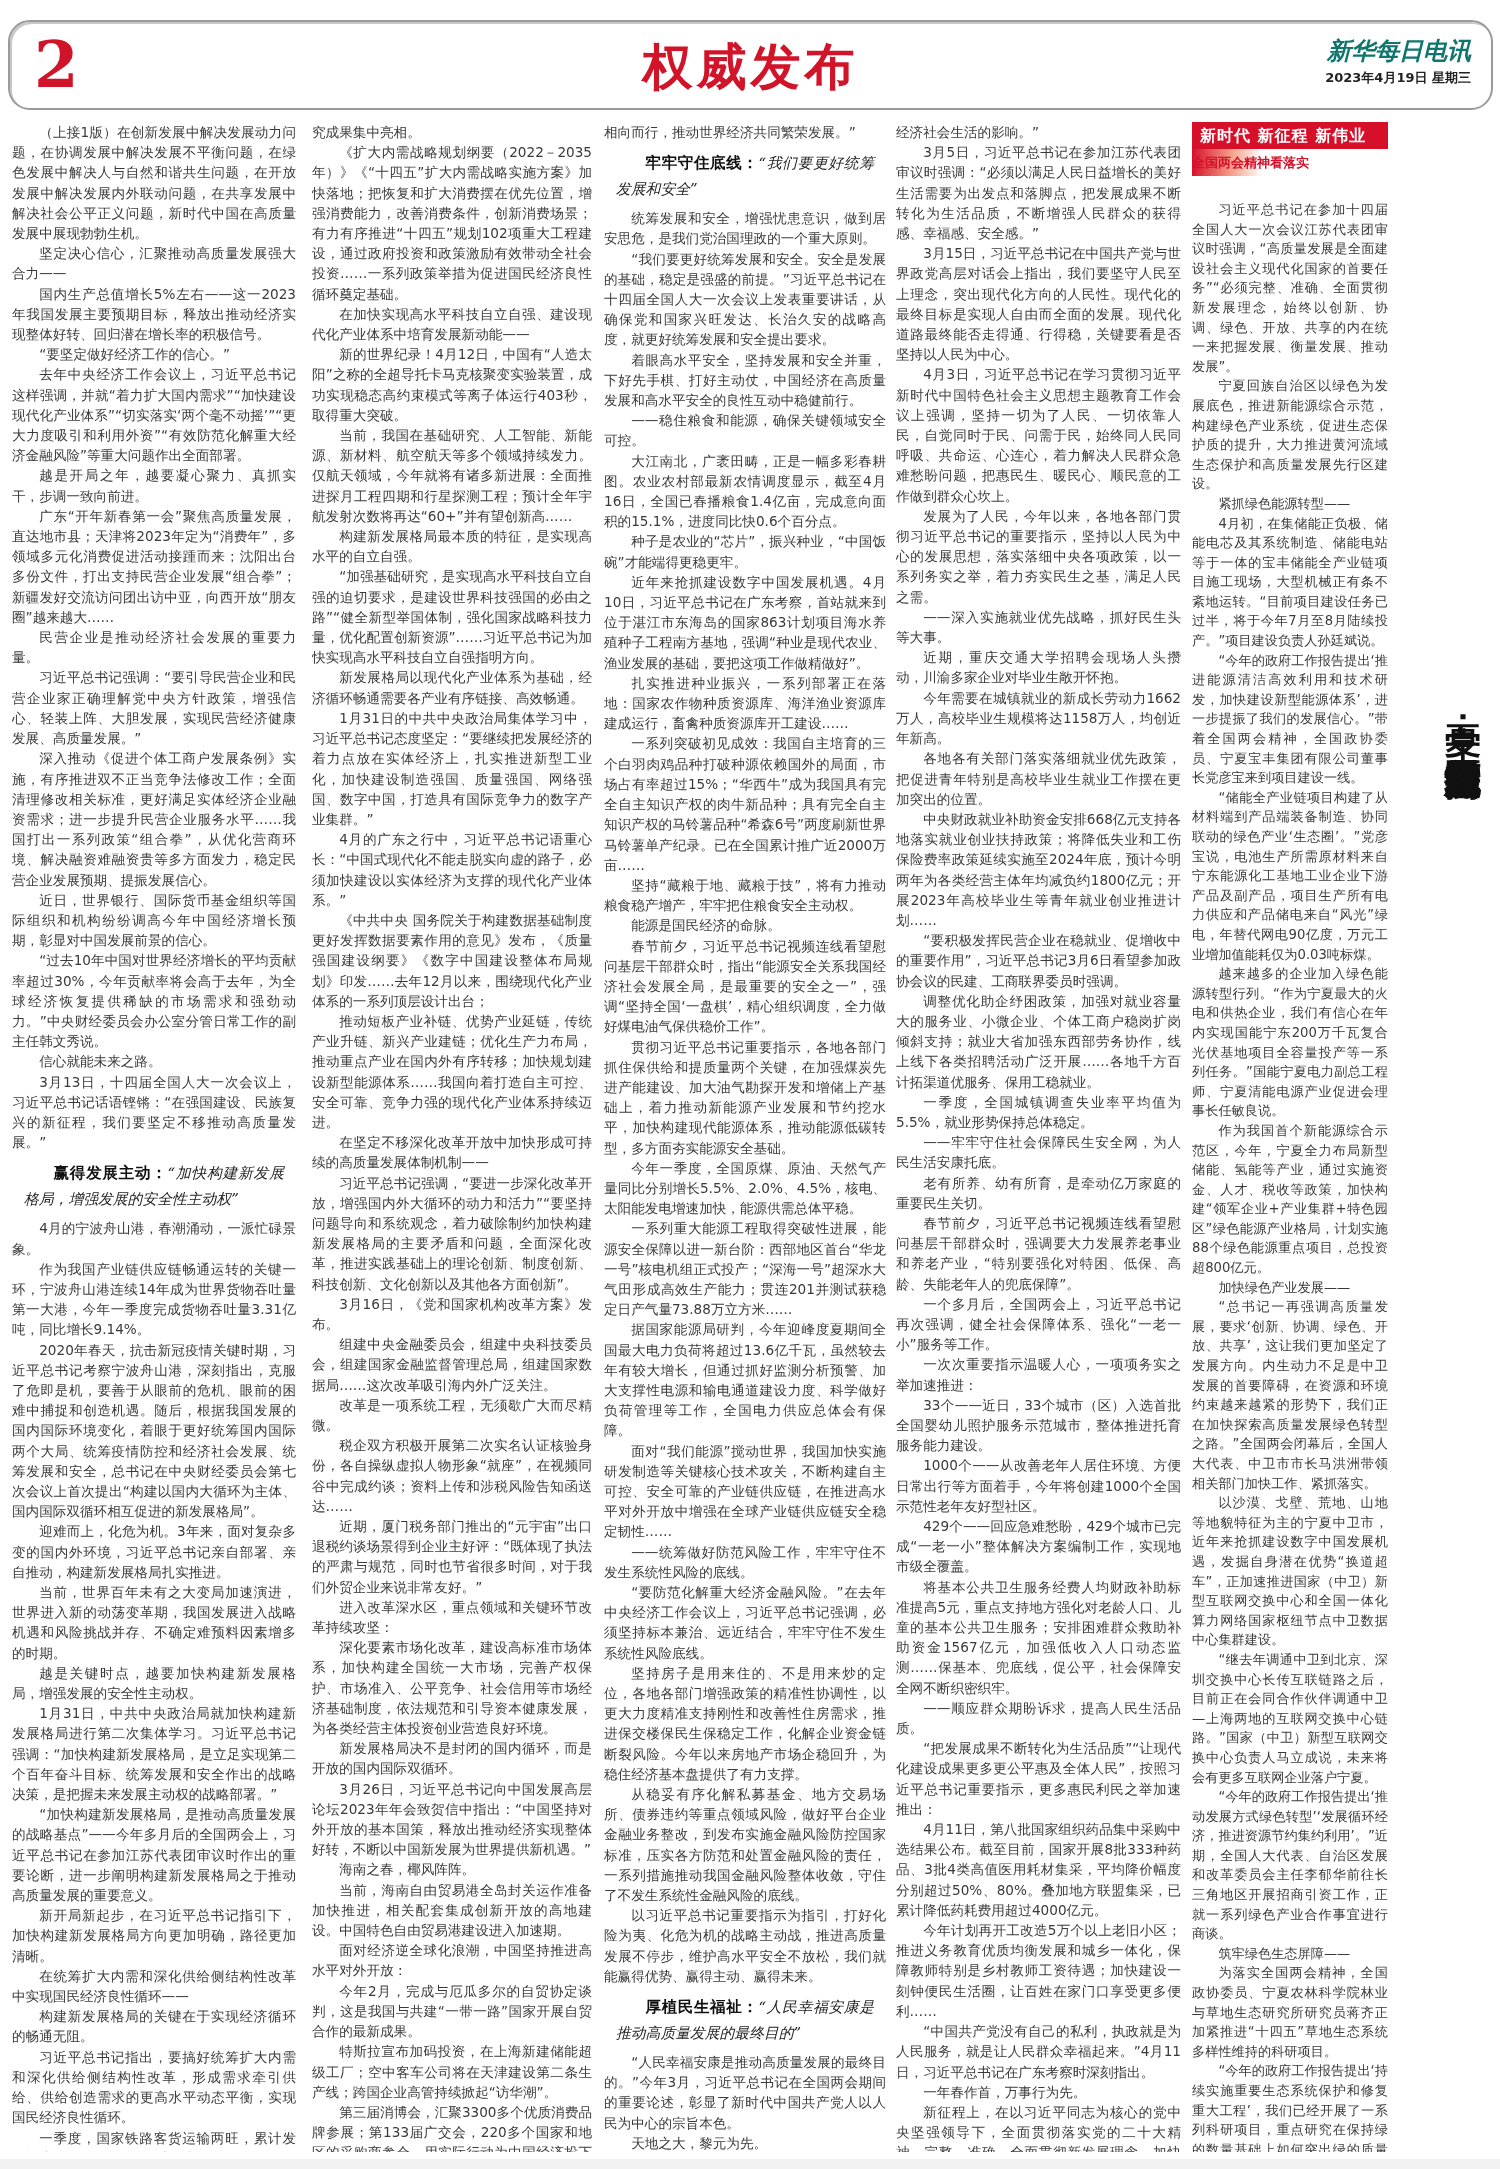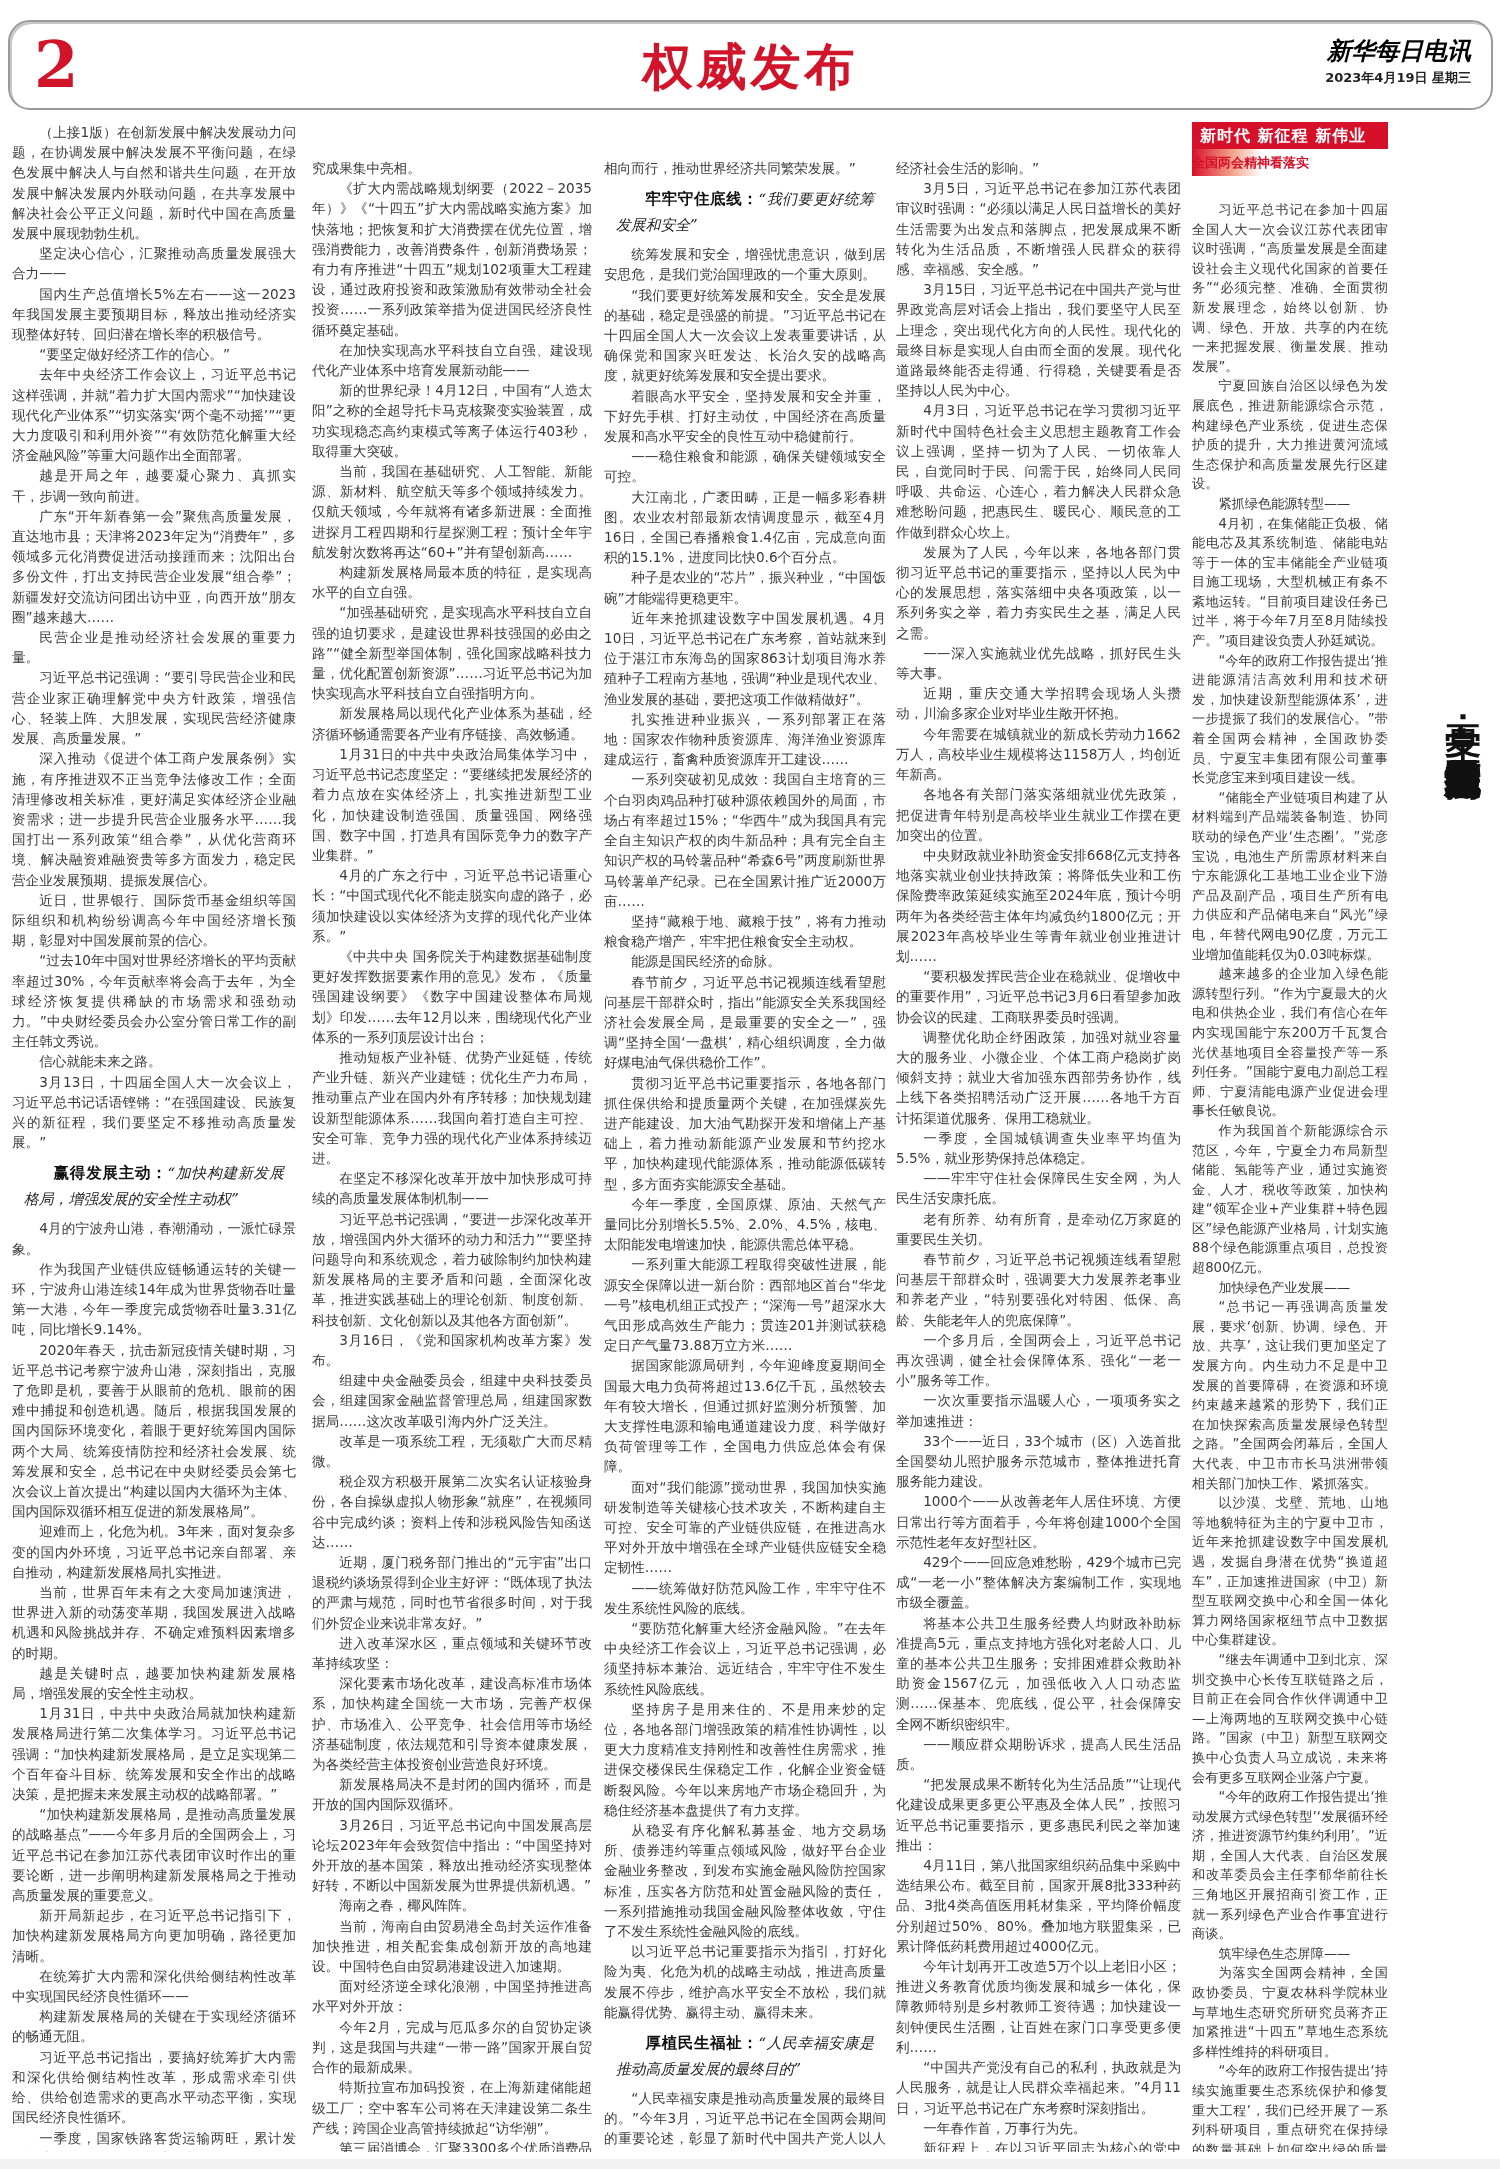--- a/index.html
+++ b/index.html
@@ -19,32 +19,32 @@
   .section-title {
     position: absolute; left: 0; right: 0; top: 10px; text-align: center;
     font-family: "DejaVu Serif", serif; font-size: 50px; font-weight: bold;
     color: #d2142a; letter-spacing: 4px; line-height: 70px;
   }
   .brand {
     position: absolute; right: 20px; top: 12px; text-align: right;
   }
   .brand-name {
     font-family: "DejaVu Serif", serif; font-size: 24px; font-weight: bold;
-    color: #000000; font-style: italic; line-height: 34px;
+    color: #0f766e; font-style: italic; line-height: 34px;
   }
   .brand-date { font-size: 13px; color: #222; line-height: 20px; font-weight: bold; text-align: center; }
 
   .content { position: absolute; left: 12px; top: 122px; width: 1478px; height: 2030px; }
 
   .col {
     position: absolute; top: 0; height: 2030px; overflow: hidden;
     font-size: 13.6px; line-height: 20.2px; color: #3a3a3a; text-align: justify;
   }
   .col p { text-indent: 2em; }
-  .col p.noindent { text-indent: 0; margin-top: 36px; }
+  .col p.noindent { text-indent: 0; }
   .c1 { left: 0; width: 284px; }
   .c2 { left: 300px; width: 280px; }
   .c3 { left: 592px; width: 282px; }
   .c4 { left: 884px; width: 285px; }
   .c5 { left: 1180px; width: 196px; top: 78px; height: 1952px; font-size: 13.2px; line-height: 19.6px; }
 
   .subhead {
     text-indent: 2em; margin: 8px 12px 6px; font-size: 14.8px; line-height: 26px; color: #222;
   }
   .subhead .lead { font-weight: bold; color: #111; font-size: 15.5px; }

